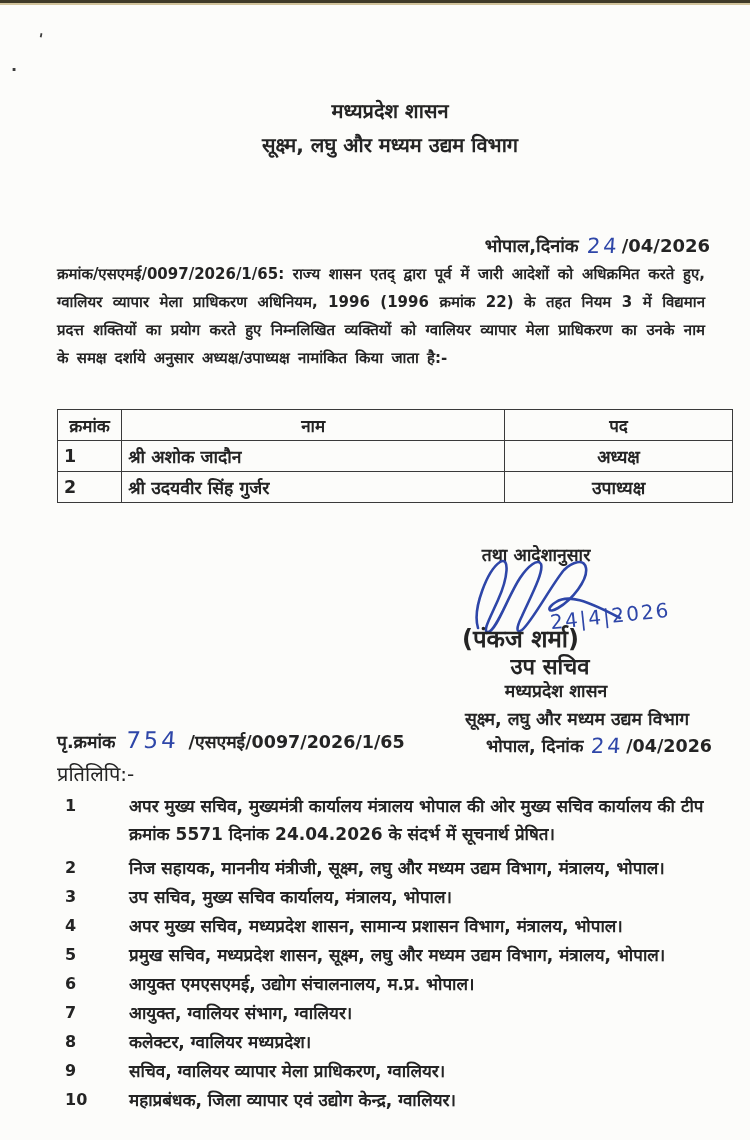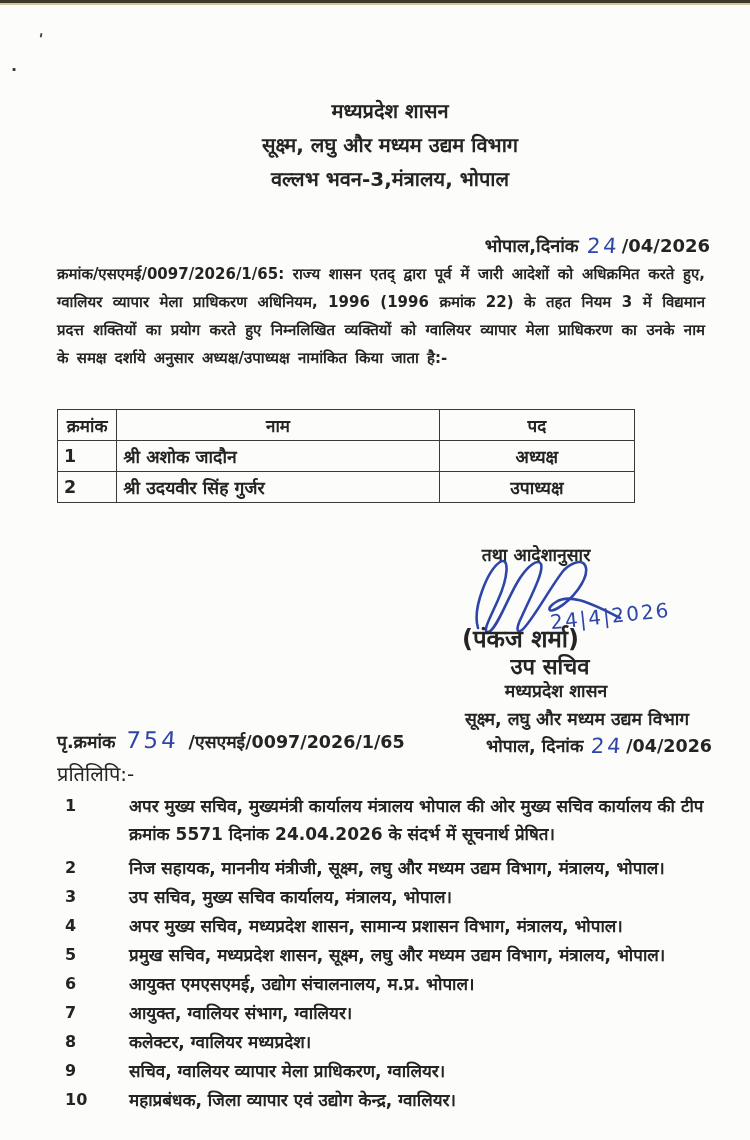--- a/index.html
+++ b/index.html
@@ -32,21 +32,21 @@
   }
   .ink{color:#2e46a8;}
   .hw{font-weight:400;}
   .hw-day{font-size:21px;letter-spacing:3px;display:inline-block;transform:translateY(1px) skewX(-4deg);padding:0 2px;}
   .body-par{
     position:absolute;left:57px;top:260px;width:648px;margin:0;
     font-weight:700;font-size:15px;line-height:28px;
     text-align:justify;word-spacing:3px;
   }
   table.nom{
-    position:absolute;left:57px;top:409px;width:578px;
+    position:absolute;left:57px;top:409px;width:676px;
     border-collapse:collapse;font-weight:700;font-size:17.5px;
   }
   table.nom th,table.nom td{border:1.6px solid #3a3a3a;padding:0 6px;height:30px;}
   table.nom th{font-size:17px;text-align:center;}
   .col-sno{width:60px;}
   .col-name{width:358px;}
   .col-post{width:213px;}
   td.sno{text-align:left;padding-left:10px;}
   td.name{text-align:left;padding-left:14px;}
   td.post{text-align:center;}
@@ -76,21 +76,20 @@
 <body>
 
 <div class="page">
   <div class="top-edge"></div>
   <span class="stray mark1">'</span>
   <span class="stray mark2">.</span>
 
   <header class="doc-header">
     <div>मध्यप्रदेश शासन</div>
     <div>सूक्ष्म, लघु और मध्यम उद्यम विभाग</div>
-    <div>वल्लभ भवन-3,मंत्रालय, भोपाल</div>
   </header>
 
 
   <div class="date-line">
     <span>भोपाल,दिनांक </span><span class="ink hw hw-day">24</span><span>/04/2026</span>
   </div>
 
   <p class="body-par">क्रमांक/एसएमई/0097/2026/1/65: राज्य शासन एतद् द्वारा पूर्व में जारी आदेशों को अधिक्रमित करते हुए, ग्वालियर व्यापार  मेला प्राधिकरण अधिनियम, 1996 (1996 क्रमांक 22) के तहत नियम 3 में विद्यमान प्रदत्त शक्तियों का प्रयोग करते हुए निम्नलिखित व्यक्तियों को ग्वालियर व्यापार मेला प्राधिकरण का उनके नाम के समक्ष दर्शाये अनुसार अध्यक्ष/उपाध्यक्ष नामांकित किया जाता है:-</p>
 
   <table class="nom">

